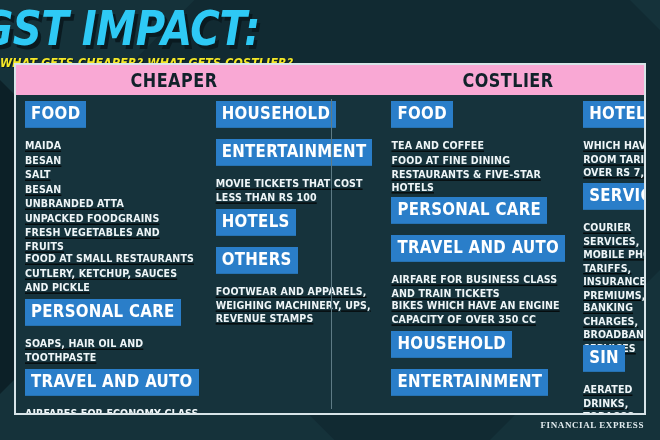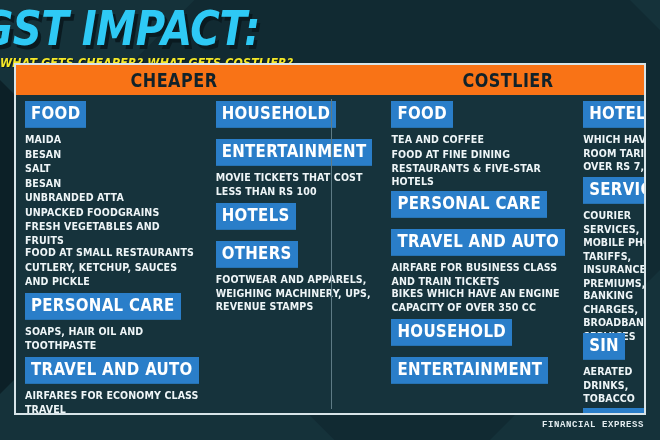--- a/index.html
+++ b/index.html
@@ -87,21 +87,21 @@
     height: 352px;
     border: 2px solid #d8e4e8;
     background: #16333c;
     z-index: 6;
     display: flex;
     flex-direction: column;
   }
 
   #panel-head {
     height: 30px;
-    background: #f97316;
+    background: #f9a8d4;
     display: flex;
     flex: 0 0 30px;
     gap: 40px;
   }
   .head-cell {
     flex: 1;
     display: flex;
     align-items: center;
     justify-content: center;
     color: #11222a;
@@ -157,21 +157,21 @@
     line-height: 15px;
     padding: 3px 6px 4px 6px;
     letter-spacing: 0.3px;
     transform: scaleY(1.22);
     transform-origin: left top;
     margin-bottom: 7px;
     font-family: "DejaVu Sans", sans-serif;
     white-space: nowrap;
   }
 
-  .group-items { margin-top: 3px; }
+  .group-items { margin-top: 9px; text-decoration: underline; }
 
   .item {
     color: #eef5f7;
     font-size: 9.5px;
     line-height: 11.5px;
     letter-spacing: 0.1px;
     transform: scaleY(1.16);
     transform-origin: left top;
     margin-bottom: 3px;
     font-family: "DejaVu Sans", sans-serif;
@@ -181,21 +181,21 @@
   
   #footer {
     position: absolute;
     right: 16px;
     top: 420px;
     z-index: 7;
     color: #e3ecef;
     font-size: 9px;
     font-weight: bold;
     letter-spacing: 0.6px;
-    font-family: Liberation Mono, monospace;
+    font-family: Liberation Serif, serif;
   }
 </style>
 </head>
 <body>
 
 <div id="bg-layer">
   <div id="bg-diag-dark"></div>
   <div id="bg-diag-dark2"></div>
 </div>
 

